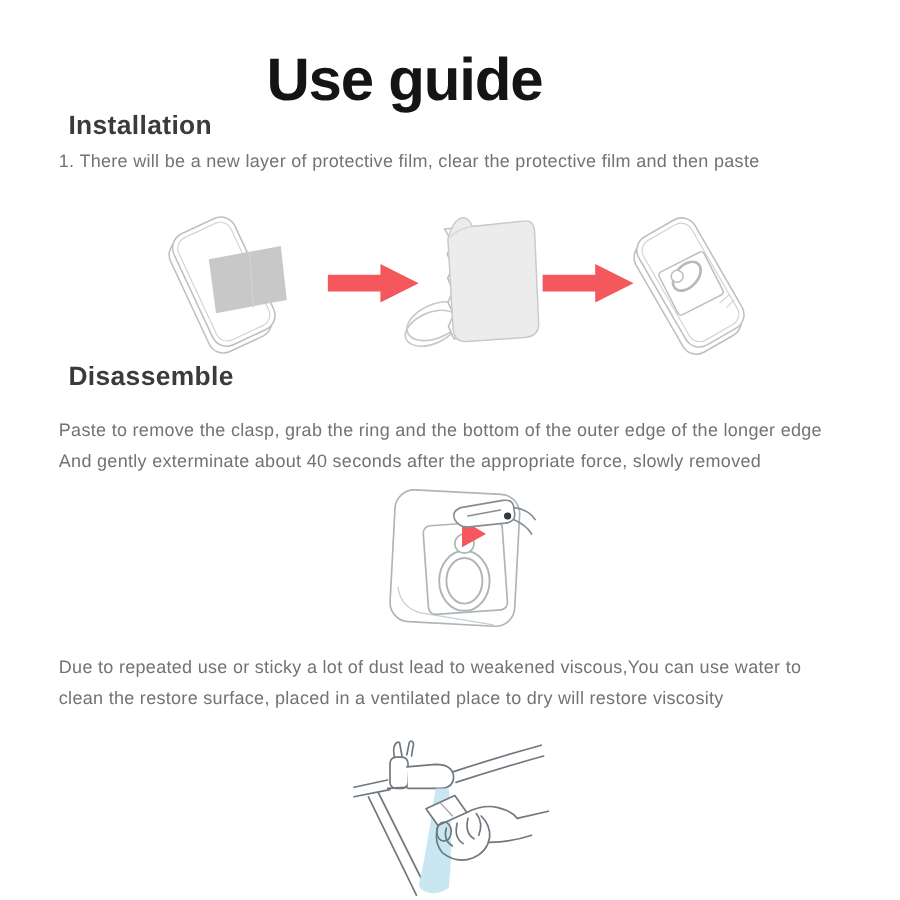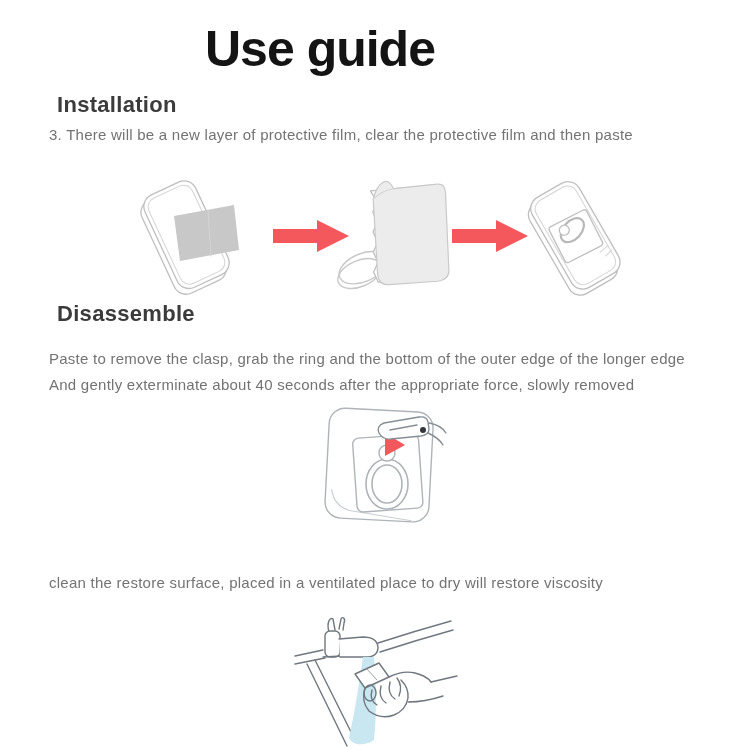--- a/index.html
+++ b/index.html
@@ -1,21 +1,21 @@
 <!DOCTYPE html>
 <html style="--background: #ffffff; --title-text: #141414; --heading-text: #3b3b3b; --body-text: #737373; --arrow-red: #f4575c; --line-art-light: #bfbfbf; --line-art-medium: #aeb4b8; --line-art-dark: #6f777f; --film-gray: #c8c8c8; --film-sheet: #ececec; --water-blue: #c9e7f1;"><head>
 <meta charset="utf-8">
 <style>
   html,body{margin:0;padding:0;background:#fff;}
   .page{
     position:relative;width:750px;height:750px;background:var(--background,#ffffff);
     font-family:"Liberation Sans",sans-serif;overflow:hidden;
   }
   .title{
-    position:absolute;top:20px;left:0;width:640px;margin:0;text-align:center;
+    position:absolute;top:20px;left:0;width:640px;margin:17px;text-align:center;
     font-size:50px;font-weight:700;letter-spacing:-1px;color:var(--title-text,#141414);
   }
   .heading{
     position:absolute;margin:0;font-size:22px;font-weight:700;
     color:var(--heading-text,#3b3b3b);letter-spacing:.3px;white-space:nowrap;
   }
   .line{
     position:absolute;margin:0;font-size:15px;font-weight:400;
     color:var(--body-text,#737373);letter-spacing:.25px;white-space:nowrap;
   }
@@ -58,21 +58,21 @@
   .water{fill:var(--water-blue,#c9e7f1)}
 </style>
 </head>
 <body>
 
 <div class="page">
 
   <h1 class="title">Use guide</h1>
 
   <h2 class="heading" id="h-install">Installation</h2>
-  <p class="line" id="ln-i1">3. There will be a new layer of protective film, clear the protective film and then paste</p>
+  <p class="line" id="ln-i1">1. There will be a new layer of protective film, clear the protective film and then paste</p>
 
   <svg class="ill" id="ill-a" width="145" height="122" viewBox="0 0 145 122" aria-hidden="true">
     <g transform="rotate(-25 62 60)">
       <rect x="30" y="12" width="56" height="102" rx="13" class="la"></rect>
       <rect x="35" y="8" width="56" height="102" rx="13" class="la"></rect>
       <rect x="39" y="12" width="48" height="94" rx="10" class="la2"></rect>
     </g>
     <polygon points="50,40 110,29 115,74 56,85" class="film"></polygon>
     <line x1="84" y1="34" x2="87" y2="80" class="la2"></line>
   </svg>
@@ -124,20 +124,21 @@
     <ellipse cx="75" cy="78" rx="15" ry="19" class="ringm"></ellipse>
     <circle cx="75" cy="47" r="8" class="ma"></circle>
     <polygon points="73,27 73,50 93,39" class="red"></polygon>
     <path d="M67,27 Q64,20 72,17 L107,11 Q115,10 116,16 L117,23 Q117,29 109,30 L79,33 Q71,34 67,27 Z" class="daw"></path>
     <line x1="78" y1="24" x2="105" y2="19" class="da"></line>
     <circle cx="111" cy="24" r="3" class="dot"></circle>
     <path d="M117,17 Q129,19 134,27" class="da"></path>
     <path d="M116,27 Q127,32 131,39" class="da"></path>
   </svg>
 
+  <p class="line" id="ln-c1">Due to repeated use or sticky a lot of dust lead to weakened viscous,You can use water to</p>
   <p class="line" id="ln-c2">clean the restore surface, placed in a ventilated place to dry will restore viscosity</p>
 
   <svg class="ill" id="ill-e" width="168" height="132" viewBox="0 0 168 132" aria-hidden="true">
 
     <path d="M2,40 L30,34" class="ea"></path>
     <path d="M2,48 L32,42" class="ea"></path>
     <path d="M14,48 L54,130" class="ea"></path>
     <path d="M22,44 L62,124" class="ea"></path>
 
     <path d="M36,16 C33,5 38,1 40,3 L42,14" class="ea"></path>

